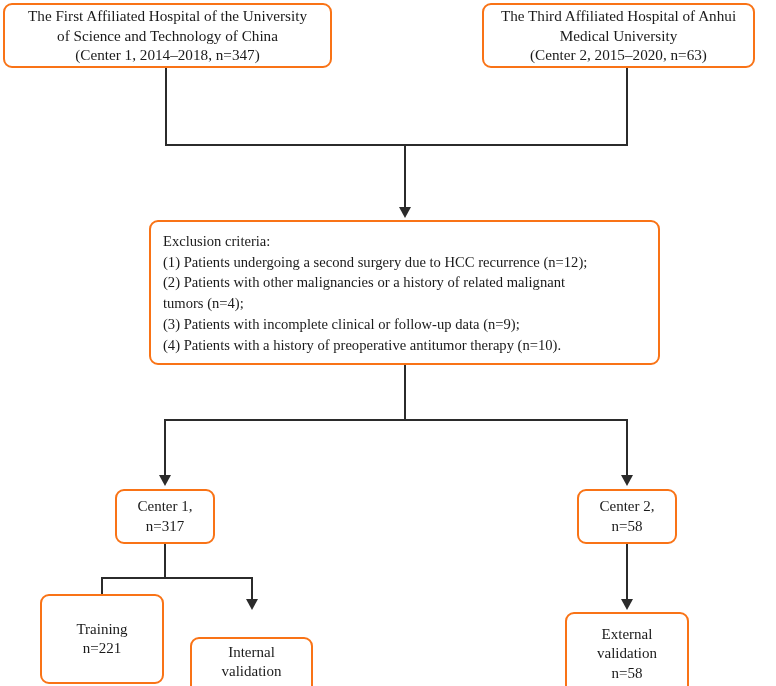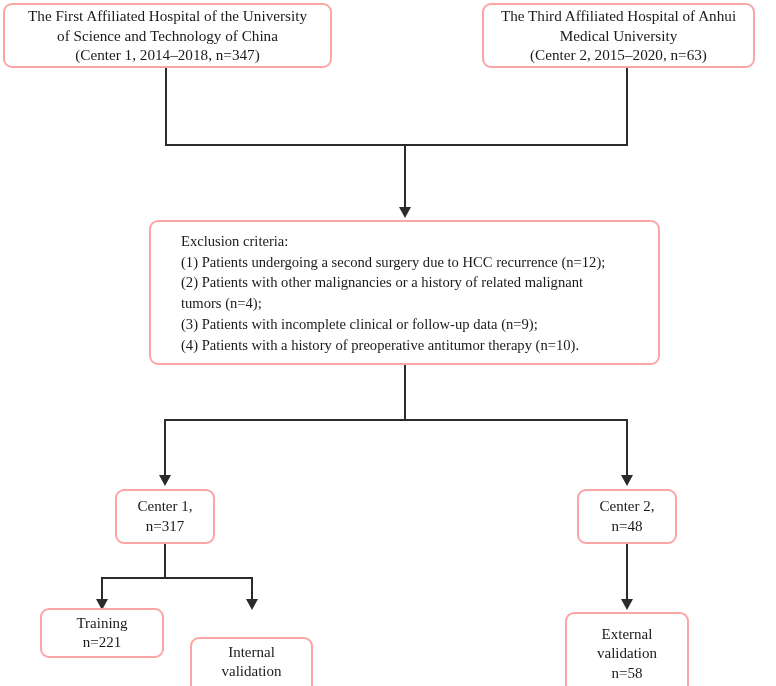--- a/index.html
+++ b/index.html
@@ -13,52 +13,51 @@
     width: 776px;
     height: 686px;
     background: #ffffff;
     font-family: "Liberation Serif", "DejaVu Serif", serif;
     color: #1a1a1a;
     overflow: hidden;
   }
   .node {
     position: absolute;
     box-sizing: border-box;
-    border: 2px solid #fca5a5;
+    border: 2px solid #f97316;
     border-radius: 9px;
     background: #ffffff;
     display: flex;
     align-items: center;
     justify-content: center;
     text-align: center;
     line-height: 1.30;
   }
   .node.left-align {
     align-items: flex-start;
     justify-content: flex-start;
     text-align: left;
-    padding-left: 18px;
   }
   .node-text {
     display: block;
     padding: 0 6px;
     white-space: pre-line;
   }
   .node.left-align .node-text {
     padding: 9px 10px 7px 12px;
     line-height: 1.42;
   }
 
   
   #node-center1-source { left: 3px;   top: 3px;   width: 329px; height: 65px; font-size: 15.2px; }
   #node-center2-source { left: 482px; top: 3px;   width: 273px; height: 65px; font-size: 15.2px; }
   #node-exclusion      { left: 149px; top: 220px; width: 511px; height: 145px; font-size: 14.6px; }
   #node-center1        { left: 115px; top: 489px; width: 100px; height: 55px; font-size: 15px; }
   #node-center2        { left: 577px; top: 489px; width: 100px; height: 55px; font-size: 15px; }
-  #node-training       { left: 40px;  top: 608px; width: 124px; height: 50px; font-size: 15px; }
+  #node-training       { left: 40px;  top: 594px; width: 124px; height: 90px; font-size: 15px; }
   #node-internal       { left: 190px; top: 612px; width: 123px; height: 70px; font-size: 15px; margin-top: 25px; }
   #node-external       { left: 565px; top: 612px; width: 124px; height: 84px; font-size: 15px; }
 
   
   .conn {
     position: absolute;
     background: #2b2b2b;
   }
   .conn.v { width: 2px; }
   .conn.h { height: 2px; }
@@ -137,21 +136,21 @@
   <div class="arrowhead" id="arrow-center1"></div>
   <div class="arrowhead" id="arrow-center2"></div>
 
   <div class="node" id="node-center1">
     <span class="node-text">Center 1,
 n=317</span>
   </div>
 
   <div class="node" id="node-center2">
     <span class="node-text">Center 2,
-n=48</span>
+n=58</span>
   </div>
 
   <div class="conn v" id="conn-c1-down"></div>
   <div class="conn h" id="conn-c1-bar"></div>
   <div class="conn v" id="conn-c1-left"></div>
   <div class="conn v" id="conn-c1-right"></div>
   <div class="arrowhead" id="arrow-training"></div>
   <div class="arrowhead" id="arrow-internal"></div>
 
   <div class="conn v" id="conn-c2-down"></div>

